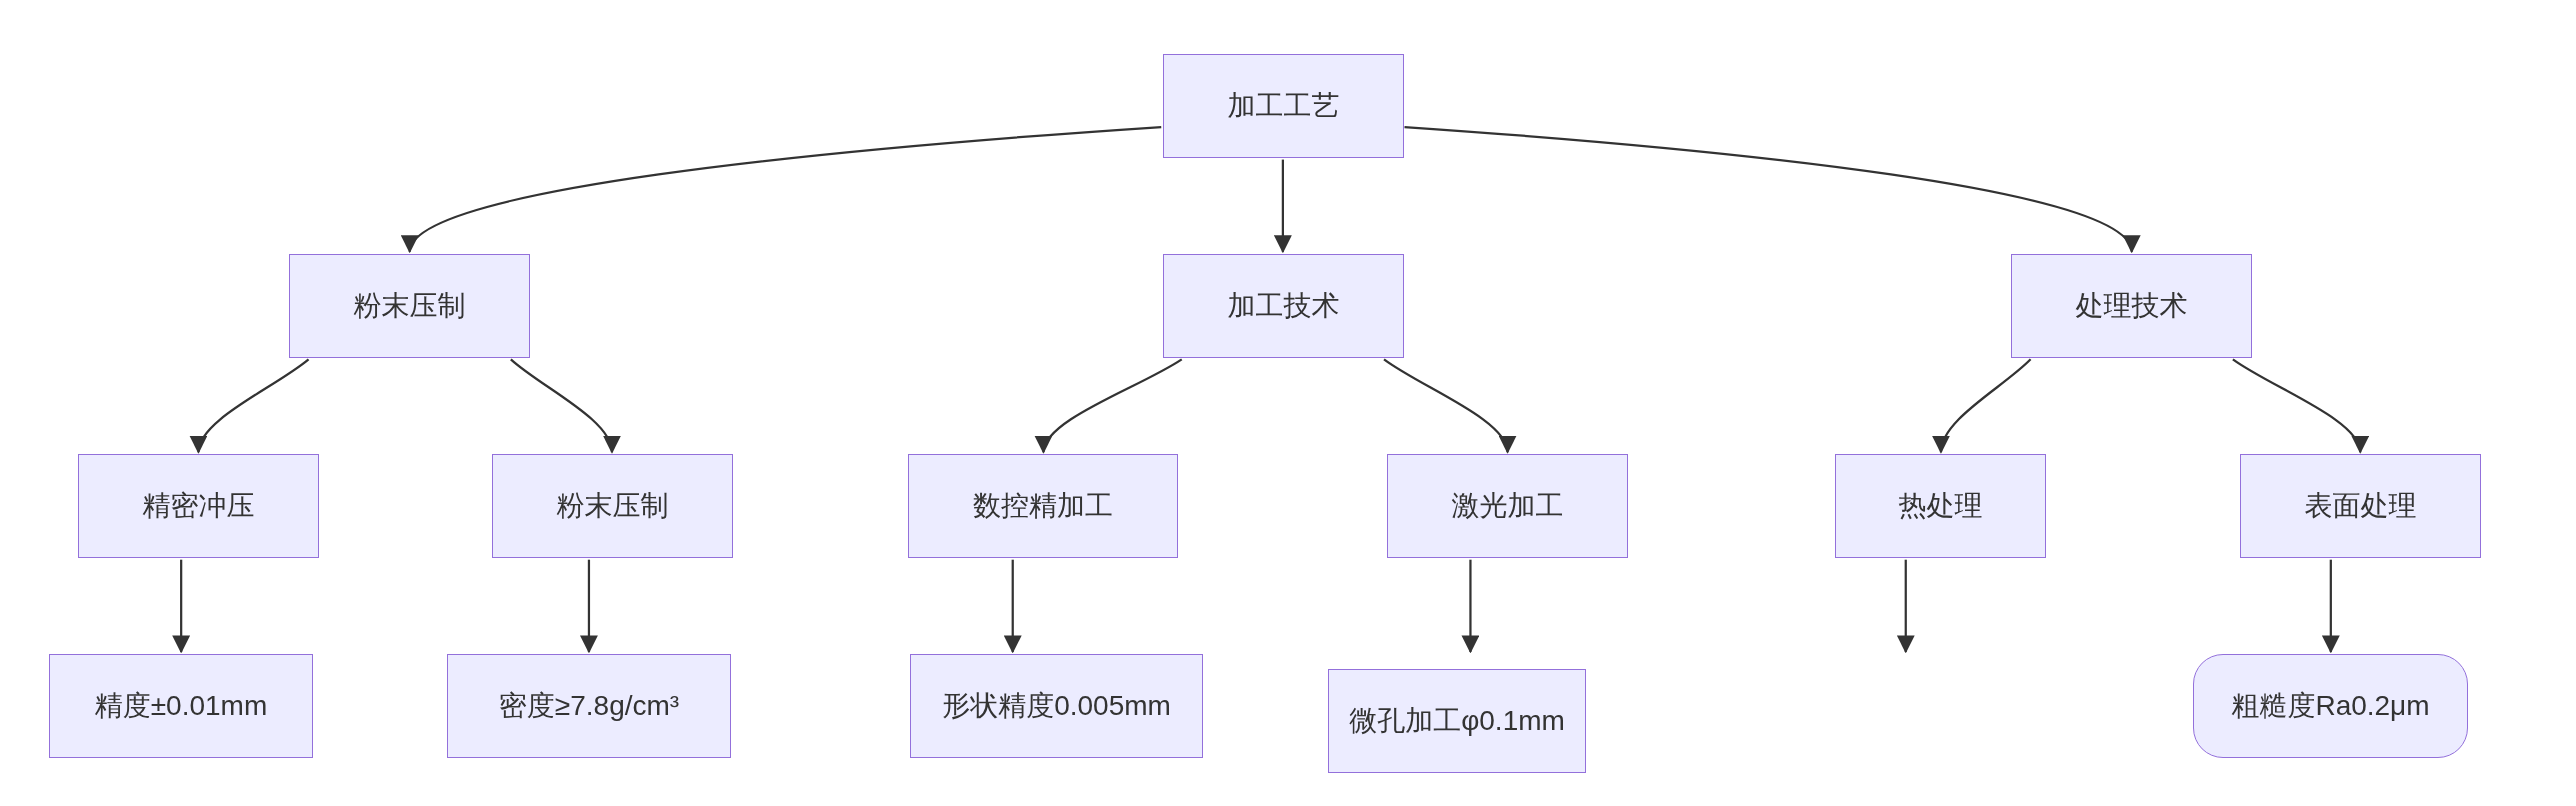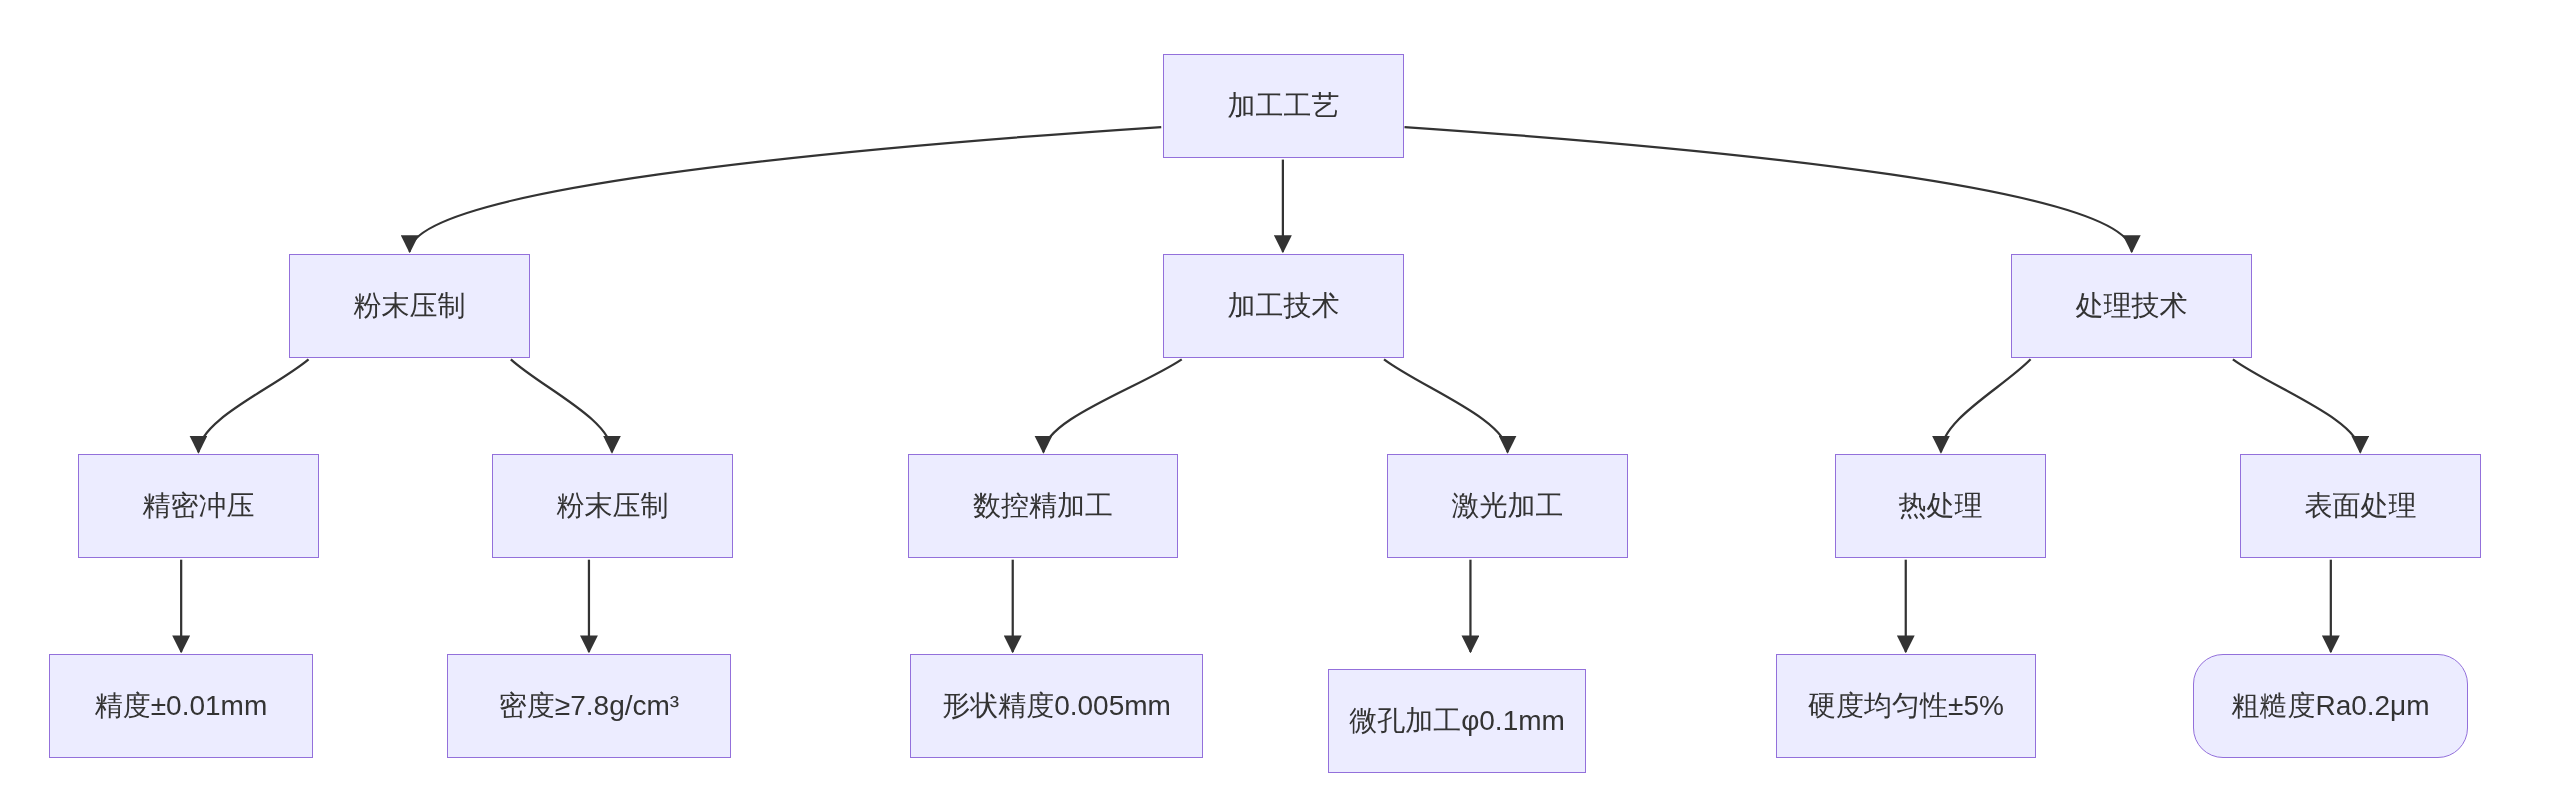--- a/index.html
+++ b/index.html
@@ -70,16 +70,15 @@
     <div class="flow-node" style="left: 2011px; top: 254px; width: 241px; height: 104px; background: rgb(236, 236, 255); border-color: rgb(147, 112, 219); color: rgb(51, 51, 51);">处理技术</div>
     <div class="flow-node" style="left: 492px; top: 454px; width: 241px; height: 104px; background: rgb(236, 236, 255); border-color: rgb(147, 112, 219); color: rgb(51, 51, 51);">粉末压制</div>
     <div class="flow-node" style="left: 908px; top: 454px; width: 270px; height: 104px; background: rgb(236, 236, 255); border-color: rgb(147, 112, 219); color: rgb(51, 51, 51);">数控精加工</div>
     <div class="flow-node" style="left: 1387px; top: 454px; width: 241px; height: 104px; background: rgb(236, 236, 255); border-color: rgb(147, 112, 219); color: rgb(51, 51, 51);">激光加工</div>
     <div class="flow-node" style="left: 1835px; top: 454px; width: 211px; height: 104px; background: rgb(236, 236, 255); border-color: rgb(147, 112, 219); color: rgb(51, 51, 51);">热处理</div>
     <div class="flow-node" style="left: 2240px; top: 454px; width: 241px; height: 104px; background: rgb(236, 236, 255); border-color: rgb(147, 112, 219); color: rgb(51, 51, 51);">表面处理</div>
     <div class="flow-node" style="left: 49px; top: 654px; width: 264px; height: 104px; background: rgb(236, 236, 255); border-color: rgb(147, 112, 219); color: rgb(51, 51, 51);">精度±0.01mm</div>
     <div class="flow-node" style="left: 447px; top: 654px; width: 284px; height: 104px; background: rgb(236, 236, 255); border-color: rgb(147, 112, 219); color: rgb(51, 51, 51);">密度≥7.8g/cm³</div>
     <div class="flow-node" style="left: 910px; top: 654px; width: 293px; height: 104px; background: rgb(236, 236, 255); border-color: rgb(147, 112, 219); color: rgb(51, 51, 51);">形状精度0.005mm</div>
     <div class="flow-node" style="left: 1328px; top: 654px; width: 258px; height: 104px; background: rgb(236, 236, 255); border-color: rgb(147, 112, 219); color: rgb(51, 51, 51); margin-top: 15px;">微孔加工φ0.1mm</div>
-    <div class="flow-node" style="left: 1776px; top: 654px; width: 260px; height: 104px; background: rgb(236, 236, 255); border-color: rgb(147, 112, 219); color: rgb(51, 51, 51);">硬度均匀性±5%</div>
     <div class="flow-node" style="left: 2193px; top: 654px; width: 275px; height: 104px; background: rgb(236, 236, 255); border-color: rgb(147, 112, 219); color: rgb(51, 51, 51); border-radius: 30px;">粗糙度Ra0.2μm</div>
   </div>
 
 
 </body></html>

